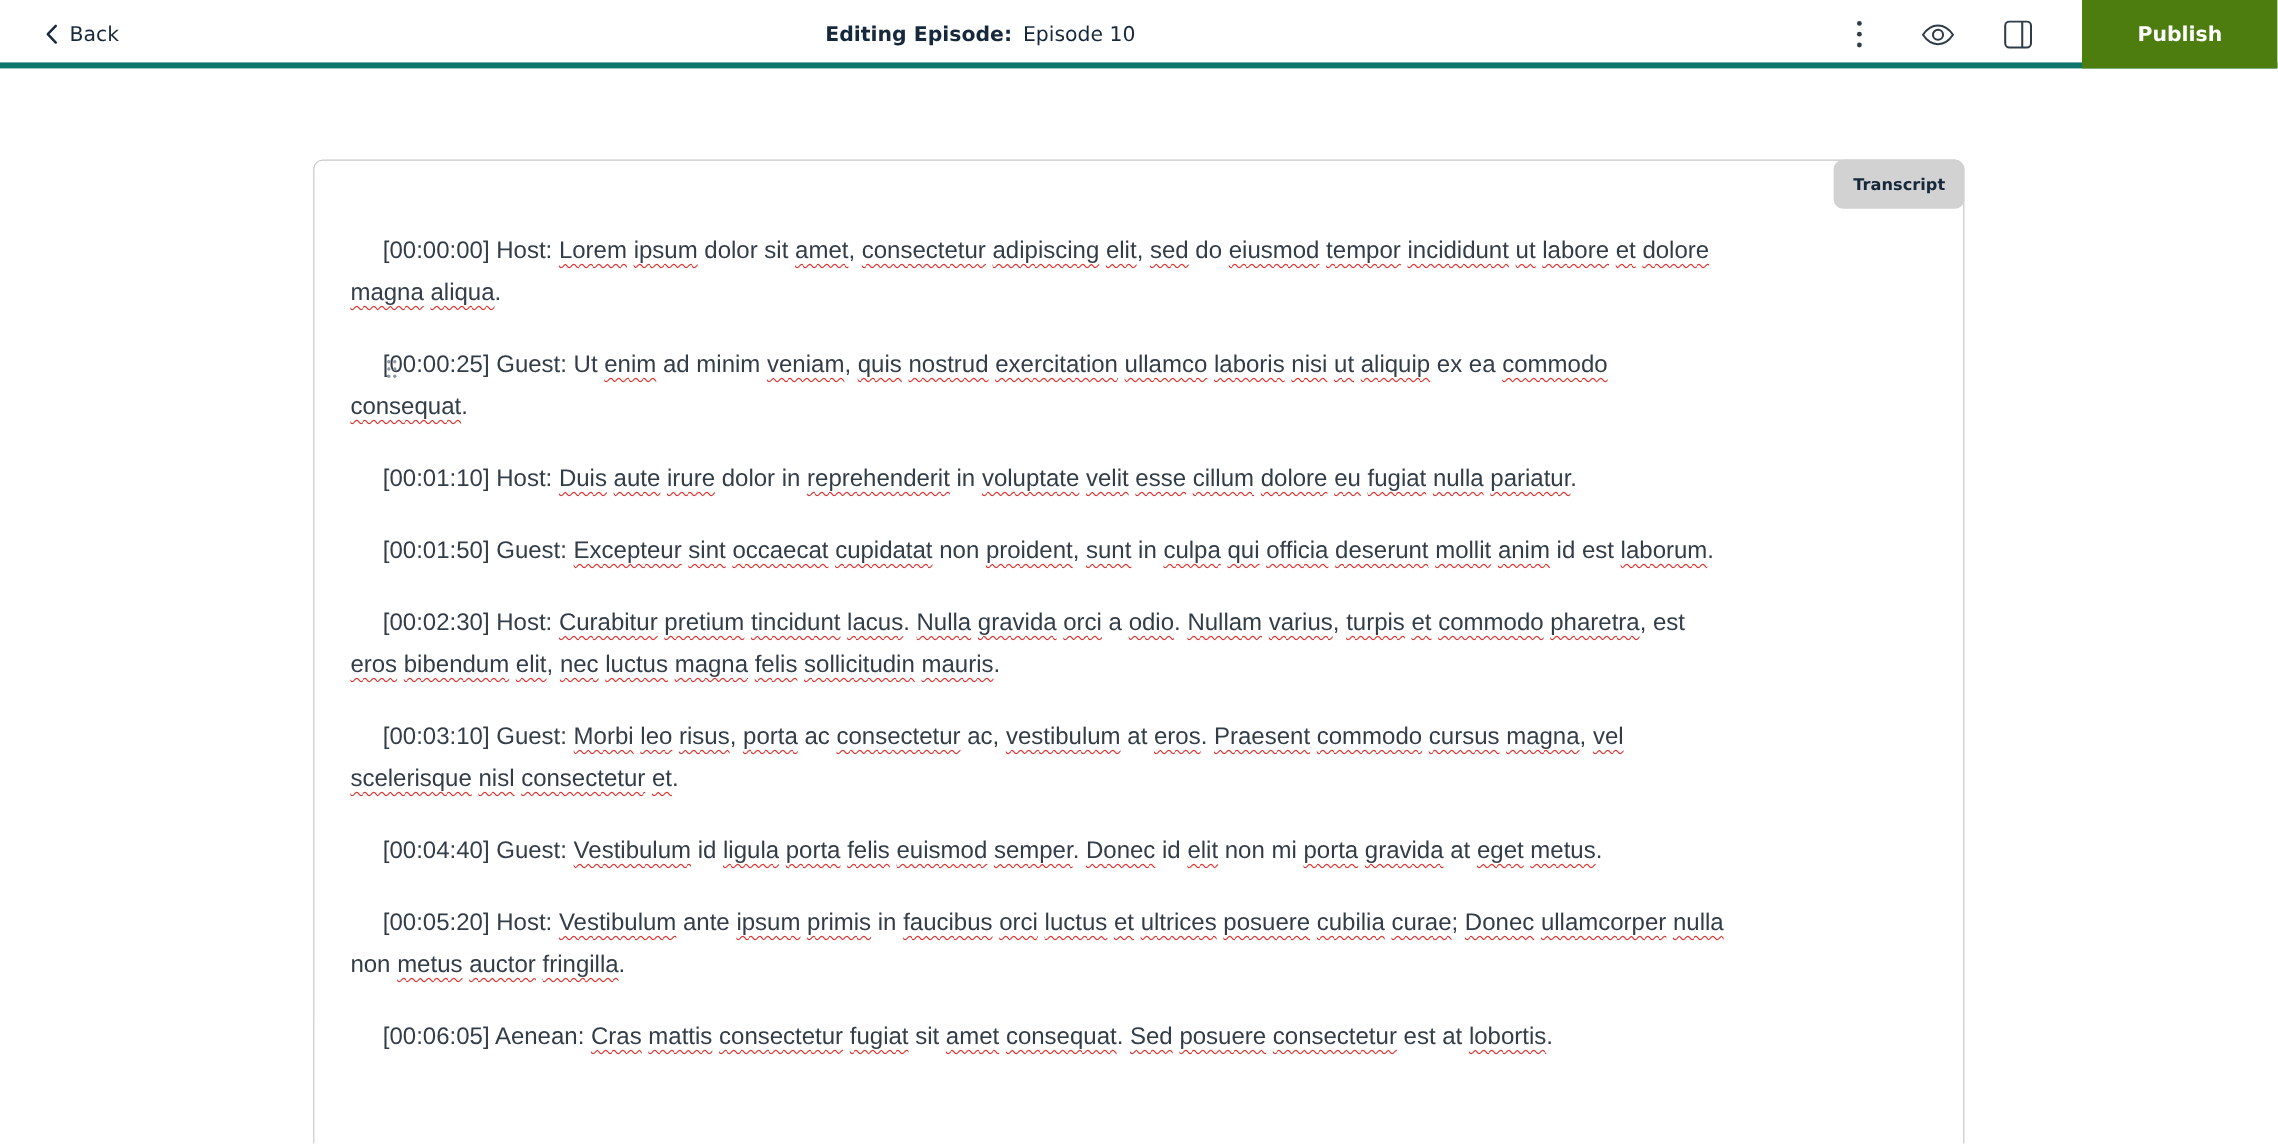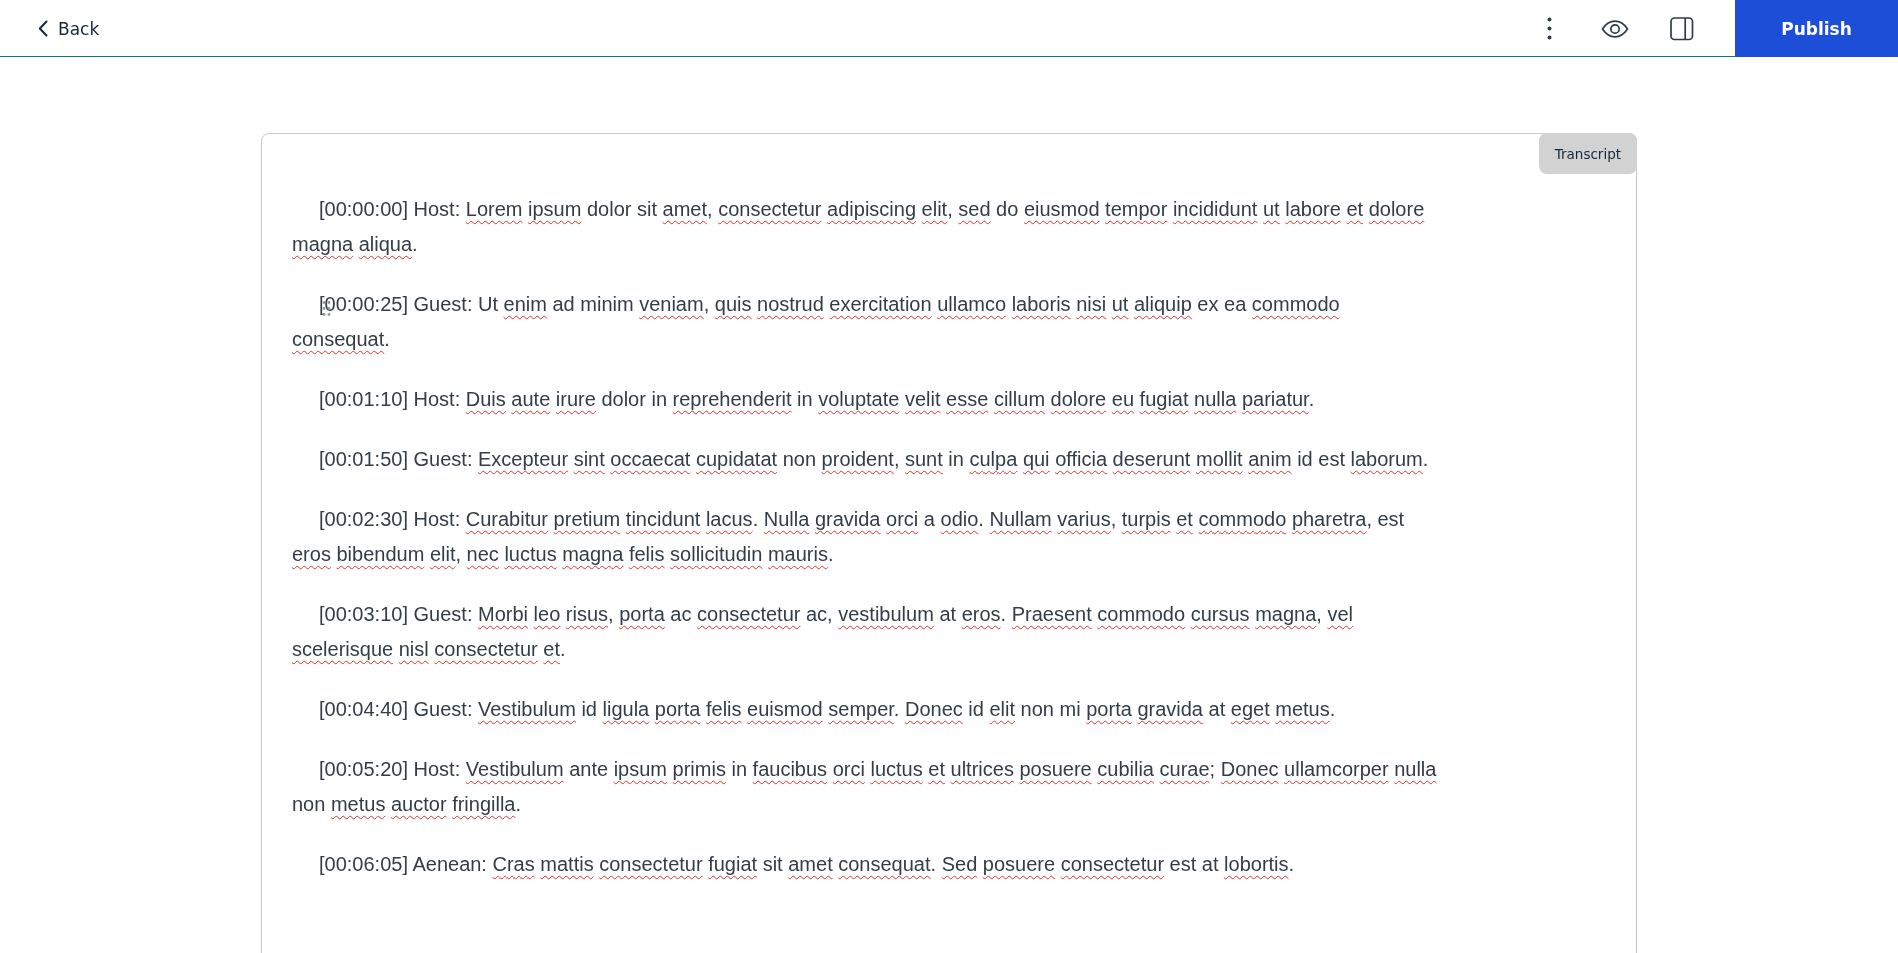--- a/index.html
+++ b/index.html
@@ -2,21 +2,21 @@
 <html><head>
 <meta charset="utf-8">
 <style>
   * { margin:0; padding:0; box-sizing:border-box; }
   html,body { width:1898px; height:953px; overflow:hidden; background:#ffffff; }
   body { font-family:"Liberation Sans", sans-serif; color:#16293c; }
 
   
   .topbar {
     position:relative; width:100%; height:57px; background:#ffffff;
-    border-bottom:1px solid #0f766e;
+    border-bottom:5px solid #0f766e;
     font-family:"DejaVu Sans", sans-serif;
   }
   .back {
     position:absolute; left:38px; top:0; height:57px;
     display:flex; align-items:center; gap:10px; cursor:pointer;
     font-size:17px; font-weight:500; color:#16293c;
   }
   .pagetitle {
     position:absolute; left:817px; top:0; height:57px; transform:translateX(-50%);
     display:flex; align-items:center; white-space:nowrap; font-size:17px;
@@ -25,34 +25,34 @@
   .pagetitle .t-reg  { font-weight:400; margin-left:9px; }
   .iconbtn {
     position:absolute; top:0; height:57px; display:flex; align-items:center;
     justify-content:center; background:none; border:none; cursor:pointer;
   }
   .btn-more   { left:1536px; width:26px; }
   .btn-eye    { left:1600px; width:30px; }
   .btn-panel  { left:1668px; width:28px; }
   .publish {
     position:absolute; right:0; top:0; width:163px; height:57px;
-    background:#1d4ed8; color:#ffffff; border:none; cursor:pointer;
+    background:#4d7c0f; color:#ffffff; border:none; cursor:pointer;
     font-family:"DejaVu Sans", sans-serif; font-size:17px; font-weight:700;
     display:flex; align-items:center; justify-content:center;
   }
 
   
   .card {
     position:relative; margin:76px 0 0 261px; width:1376px; min-height:1000px;
     background:#ffffff; border:1px solid #c9c9c9; border-radius:8px;
   }
   .tab {
     position:absolute; top:-1px; right:-1px; height:41px; padding:0 16px;
     display:flex; align-items:center; background:#d2d2d2; border-radius:8px;
-    font-family:"DejaVu Sans", sans-serif; font-size:13.5px; font-weight:400;
+    font-family:"DejaVu Sans", sans-serif; font-size:13.5px; font-weight:700;
     color:#16293c; cursor:pointer;
   }
 
   
   .tbody {
     padding:58px 60px 40px 30px;
     font-size:20px; line-height:35px; color:#333d48; cursor:text;
   }
   .para { position:relative; text-indent:27px; margin-bottom:25px; }
   .sq {
@@ -72,20 +72,24 @@
 <body>
 
 <header class="topbar">
   <div class="back">
     <svg width="10" height="17" viewBox="0 0 10 17" fill="none" stroke="#16293c" stroke-width="2" stroke-linecap="round" stroke-linejoin="round">
         <polyline points="8.5,1.5 1.8,8.5 8.5,15.5"></polyline>
       </svg>
     <span>Back</span>
   </div>
 
+  <div class="pagetitle">
+    <span class="t-bold">Editing Episode:</span>
+    <span class="t-reg">Episode 10</span>
+  </div>
 
   <button class="iconbtn btn-more">
     <svg width="5" height="23" viewBox="0 0 5 23" fill="#2e3c49">
         <circle cx="2.5" cy="2.5" r="2"></circle>
         <circle cx="2.5" cy="11.5" r="2"></circle>
         <circle cx="2.5" cy="20.5" r="2"></circle>
       </svg>
   </button>
   <button class="iconbtn btn-eye">
     <svg width="28" height="20" viewBox="0 0 28 20" fill="none" stroke="#2e3c49" stroke-width="1.7" stroke-linejoin="round">

